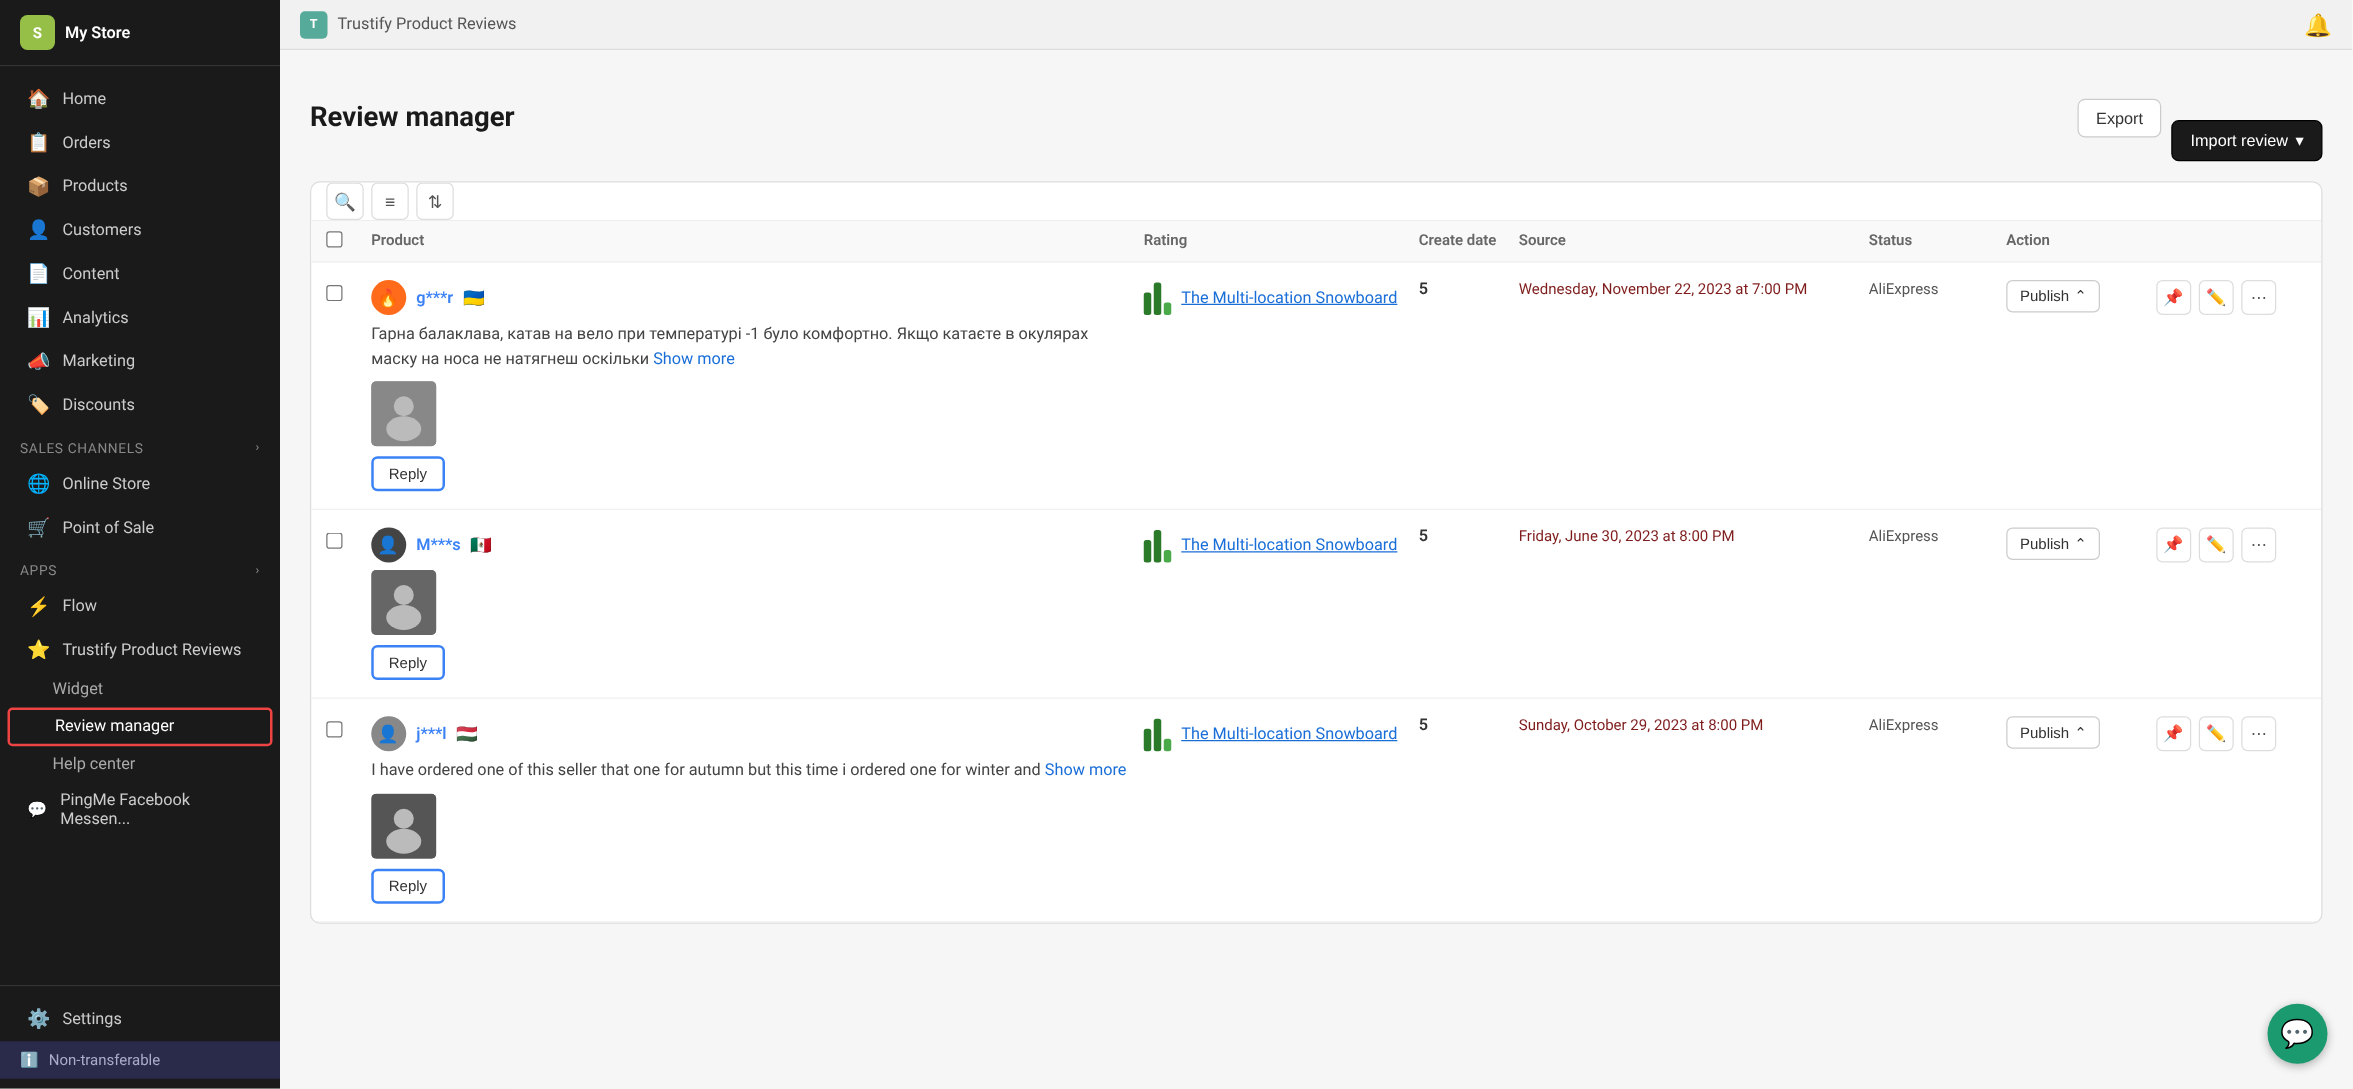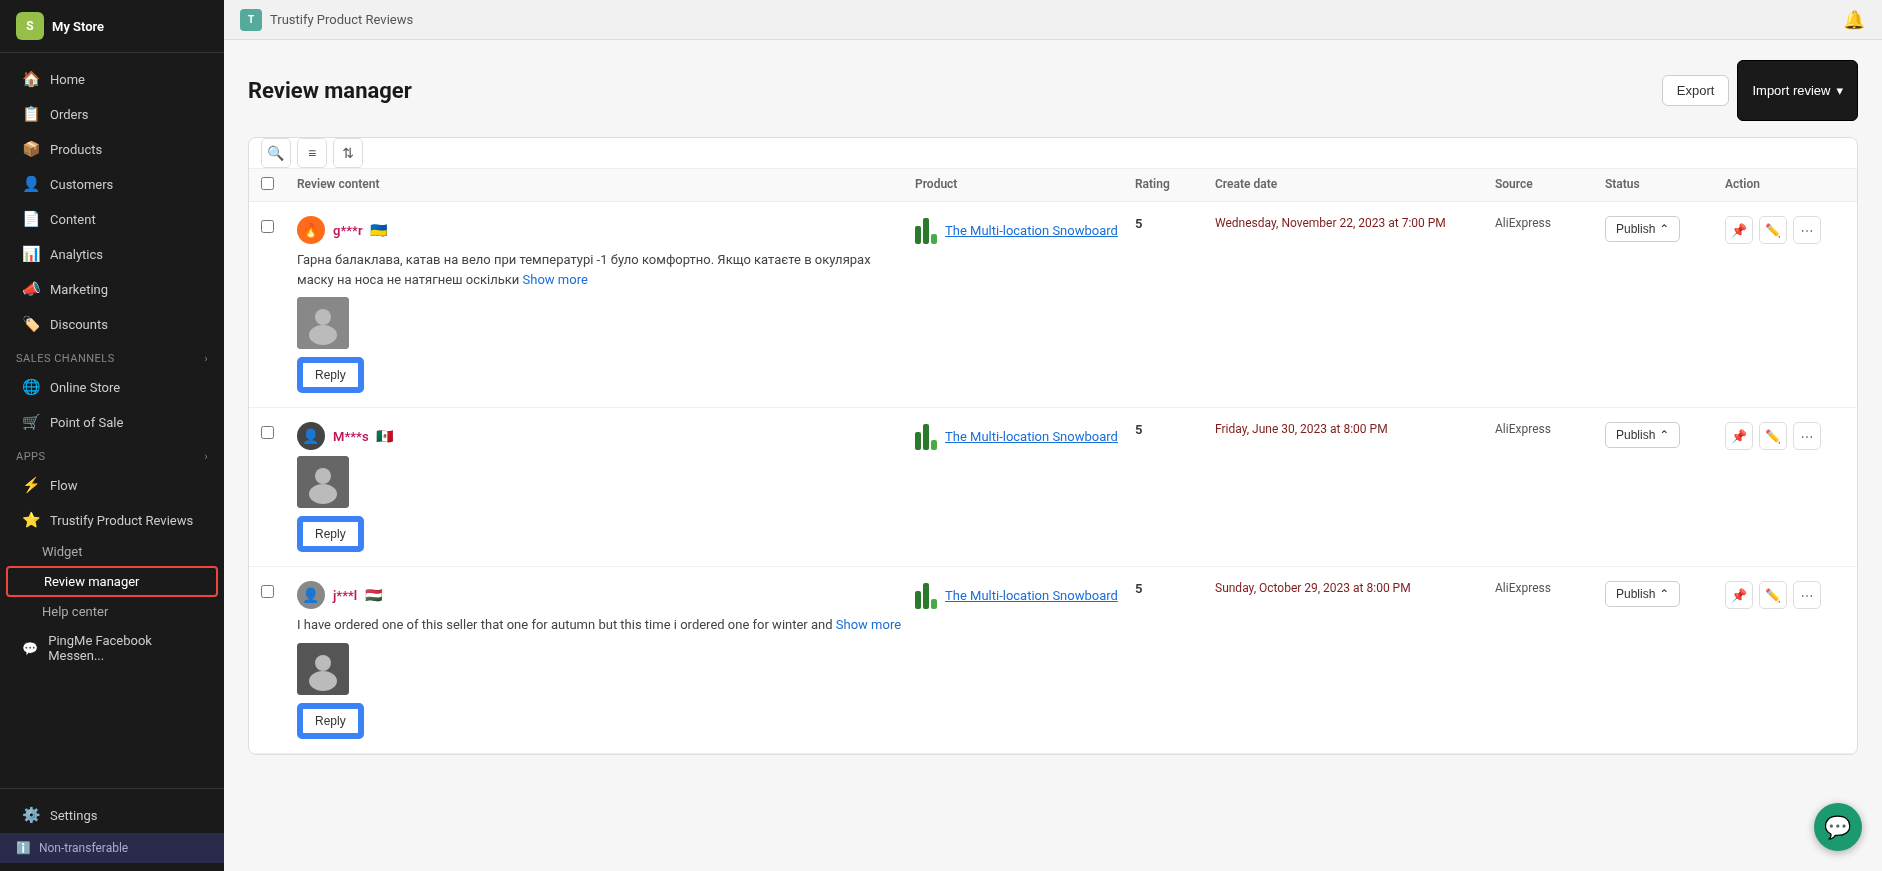--- a/index.html
+++ b/index.html
@@ -141,28 +141,28 @@
     .btn-export {
       padding: 7px 14px;
       background: #fff;
       border: 1px solid #ccc;
       border-radius: 6px;
       font-size: 13px;
       cursor: pointer;
       color: #333;
     }
     .btn-import {
-      padding: 22px 14px;
+      padding: 8px 14px;
       background: #1a1a1a;
       border: 1px solid #000;
       border-radius: 6px;
       font-size: 13px;
       cursor: pointer;
       color: #fff;
-      display: flex; align-items: center; gap: 6px;
+      display: flex; align-items: center; gap: 6px; margin-top: 36px;
     }
 
     .reviews-card {
       background: #fff;
       border-radius: 8px;
       border: 1px solid #ddd;
       overflow: hidden;
     }
     .tabs-row {
       display: flex;
@@ -215,33 +215,33 @@
     .checkbox-cell { display: flex; align-items: flex-start; padding-top: 4px; }
     input[type="checkbox"] { cursor: pointer; }
 
     .review-content { padding-right: 12px; }
     .reviewer-header { display: flex; align-items: center; gap: 8px; margin-bottom: 6px; }
     .avatar {
       width: 28px; height: 28px; border-radius: 50%;
       background: #e0e0e0; display: flex; align-items: center; justify-content: center;
       font-size: 14px; overflow: hidden; flex-shrink: 0;
     }
-    .reviewer-name { font-weight: 600; font-size: 13px; color: #be185d; }
+    .reviewer-name { font-weight: 600; font-size: 13px; color: #3b82f6; }
     .flag { font-size: 14px; }
     .review-text { font-size: 13px; color: #444; line-height: 1.5; margin-bottom: 8px; }
     .show-more { color: #1a6ed8; cursor: pointer; font-size: 13px; }
     .review-thumb {
       width: 52px; height: 52px; border-radius: 4px;
       background: #888; overflow: hidden; margin-bottom: 8px;
       display: flex; align-items: center; justify-content: center;
       color: white; font-size: 10px;
     }
     .reply-btn {
       padding: 5px 12px;
-      border: 6px solid #3b82f6;
+      border: 2px solid #3b82f6;
       border-radius: 5px;
       background: #fff;
       font-size: 12px;
       cursor: pointer;
       color: #333;
     }
 
     .product-cell { display: flex; align-items: center; gap: 8px; padding-right: 8px; }
     .product-bars { display: flex; gap: 2px; align-items: flex-end; height: 28px; }
     .product-bar { width: 6px; border-radius: 2px; }
@@ -416,21 +416,20 @@
       <div class="tabs-row">
         <div class="tab-actions">
           <div class="tab-icon-btn">🔍</div>
           <div class="tab-icon-btn">≡</div>
           <div class="tab-icon-btn">⇅</div>
         </div>
       </div>
 
       <div class="table-header">
         <div><input type="checkbox" style=""></div>
-        <div>Review content</div>
         <div>Product</div>
         <div>Rating</div>
         <div>Create date</div>
         <div>Source</div>
         <div>Status</div>
         <div>Action</div>
       </div>
 
       <div class="review-row">
         <div class="checkbox-cell">

